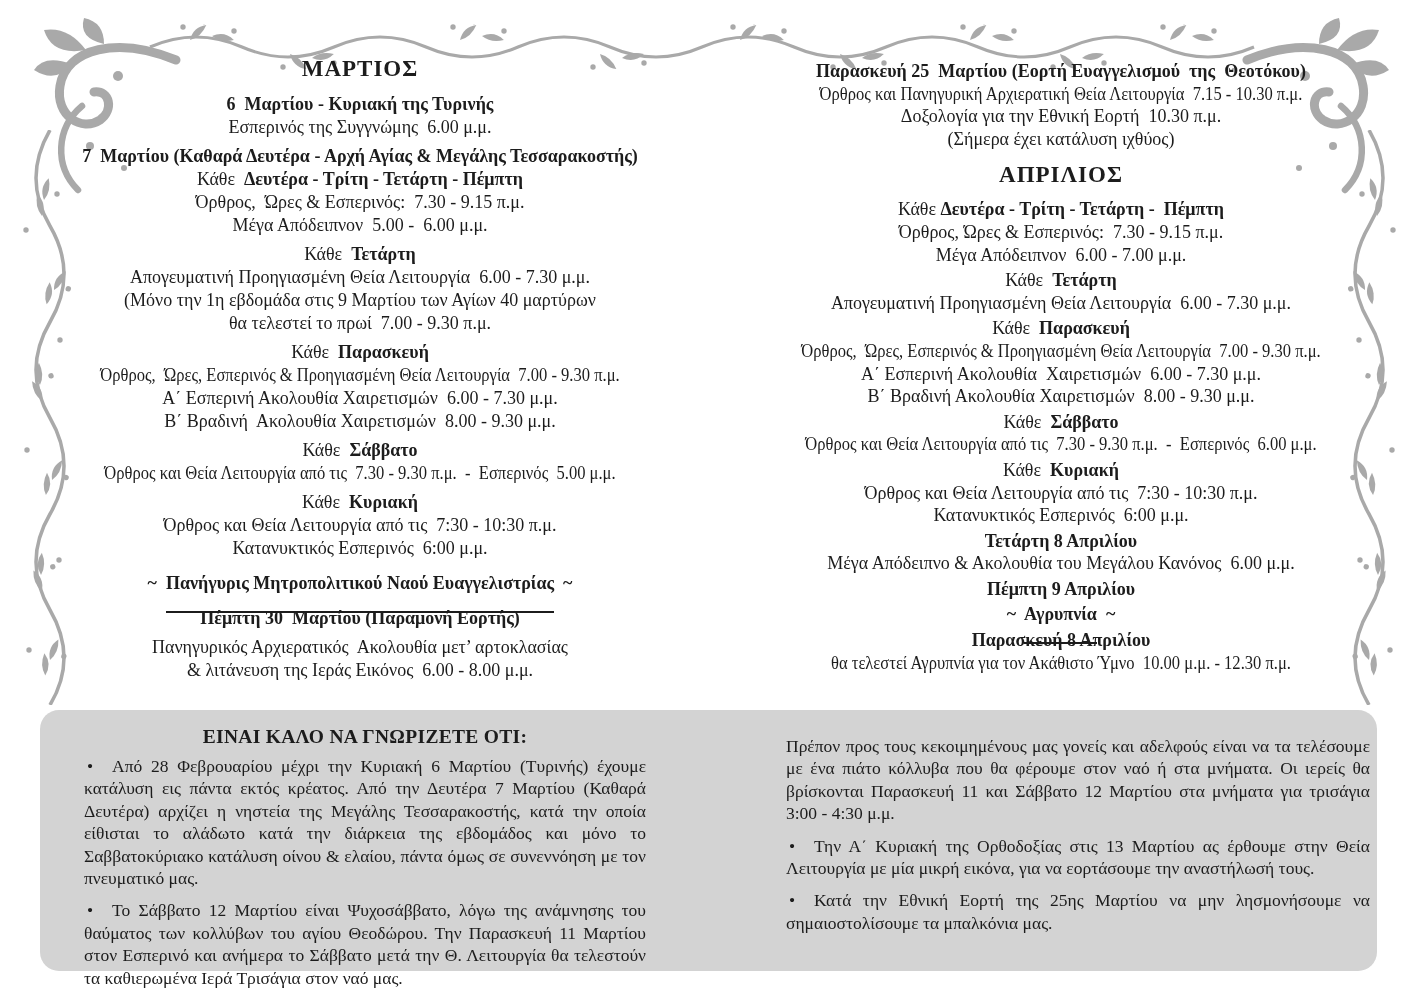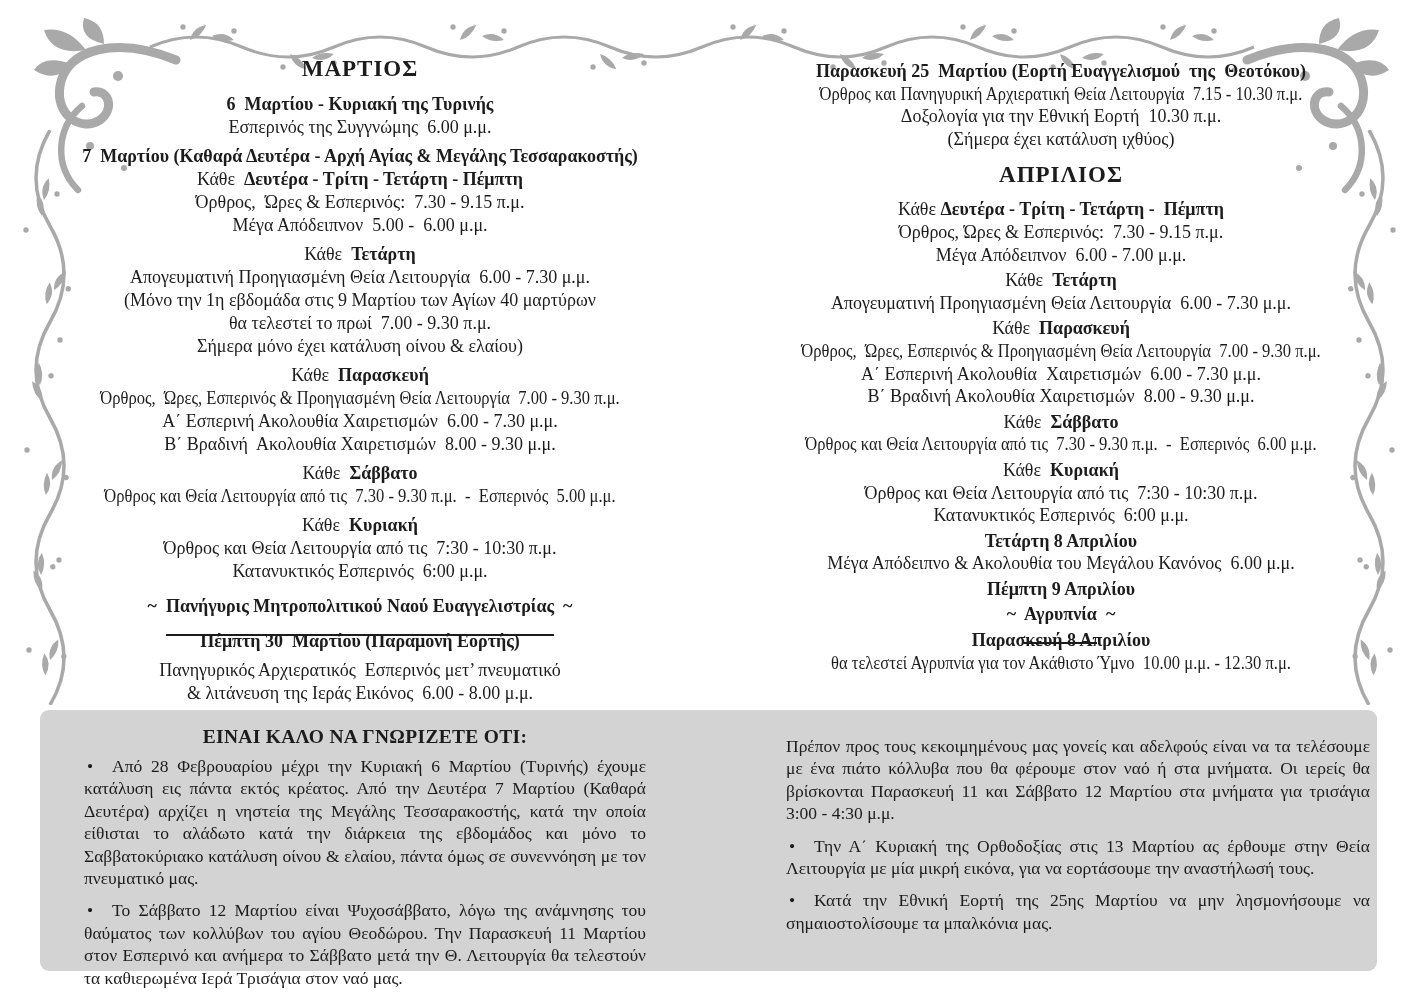--- a/index.html
+++ b/index.html
@@ -34,21 +34,21 @@
   .col-right .line{line-height:22.6px;}
   .line.gap{margin-top:6px;font-family:Liberation Serif, serif;}
   .col-right .line.gap{margin-top:3px;}
   .line.biggap{margin-top:12px;}
   .line.cond{transform:scaleX(0.92);transform-origin:50% 50%;}
   .b{font-weight:bold;}
   .u{border-bottom:2.5px solid currentColor;padding-bottom:18px;}
   
   .info-box{
     position:absolute;left:40px;top:710px;width:1337px;height:261px;
-    background:var(--box-background);border-radius:9px;
+    background:var(--box-background);border-radius:19px;
   }
   .box-col{position:absolute;}
   .box-col-left{left:44px;top:15px;width:562px;}
   .box-col-right{left:746px;top:25px;width:584px;}
   .box-heading{
     text-align:center;font-weight:bold;font-size:19.5px;line-height:24px;
     margin:0 0 6px 0;letter-spacing:0.3px;
   }
   .box-para{
     font-size:17.5px;line-height:22.4px;text-align:justify;margin:0;
@@ -174,33 +174,32 @@
       <div class="line"><span class="b">6  Μαρτίου - Κυριακή της Τυρινής</span></div>
       <div class="line"><span>Εσπερινός της Συγγνώμης  6.00 μ.μ.</span></div>
       <div class="line gap"><span class="b">7  Μαρτίου (Καθαρά Δευτέρα - Αρχή Αγίας &amp; Μεγάλης Τεσσαρακοστής)</span></div>
       <div class="line"><span>Κάθε  </span><span class="b">Δευτέρα - Τρίτη - Τετάρτη - Πέμπτη</span></div>
       <div class="line"><span>Όρθρος,  Ώρες &amp; Εσπερινός:  7.30 - 9.15 π.μ.</span></div>
       <div class="line"><span>Μέγα Απόδειπνον  5.00 -  6.00 μ.μ.</span></div>
       <div class="line gap"><span>Κάθε  </span><span class="b">Τετάρτη</span></div>
       <div class="line"><span>Απογευματινή Προηγιασμένη Θεία Λειτουργία  6.00 - 7.30 μ.μ.</span></div>
       <div class="line"><span>(Μόνο την 1η εβδομάδα στις 9 Μαρτίου των Αγίων 40 μαρτύρων</span></div>
       <div class="line"><span>θα τελεστεί το πρωί  7.00 - 9.30 π.μ.</span></div>
-      <div class="line"><span>Σήμερα μόνο έχει κατάλυση οίνου &amp; ελαίου)</span></div>
       <div class="line gap"><span>Κάθε  </span><span class="b">Παρασκευή</span></div>
       <div class="line cond"><span>Όρθρος,  Ώρες, Εσπερινός &amp; Προηγιασμένη Θεία Λειτουργία  7.00 - 9.30 π.μ.</span></div>
       <div class="line"><span>Α΄ Εσπερινή Ακολουθία Χαιρετισμών  6.00 - 7.30 μ.μ.</span></div>
       <div class="line"><span>Β΄ Βραδινή  Ακολουθία Χαιρετισμών  8.00 - 9.30 μ.μ.</span></div>
       <div class="line gap"><span>Κάθε  </span><span class="b">Σάββατο</span></div>
       <div class="line cond"><span>Όρθρος και Θεία Λειτουργία από τις  7.30 - 9.30 π.μ.  -  Εσπερινός  5.00 μ.μ.</span></div>
       <div class="line gap"><span>Κάθε  </span><span class="b">Κυριακή</span></div>
       <div class="line"><span>Όρθρος και Θεία Λειτουργία από τις  7:30 - 10:30 π.μ.</span></div>
       <div class="line"><span>Κατανυκτικός Εσπερινός  6:00 μ.μ.</span></div>
       <div class="line biggap"><span class="b">~  </span><span class="b u">Πανήγυρις Μητροπολιτικού Ναού Ευαγγελιστρίας</span><span class="b">  ~</span></div>
       <div class="line biggap"><span class="b">Πέμπτη 30  Μαρτίου (Παραμονή Εορτής)</span></div>
-      <div class="line gap"><span>Πανηγυρικός Αρχιερατικός  Εσπερινός μετ’ πνευματικό</span></div>
+      <div class="line gap"><span>Πανηγυρικός Αρχιερατικός  Ακολουθία μετ’ αρτοκλασίας</span></div>
       <div class="line"><span>&amp; λιτάνευση της Ιεράς Εικόνος  6.00 - 8.00 μ.μ.</span></div>
     </div>
 </div>
 
 <div class="col col-right">
   <div>
       <div class="line"><span class="b">Παρασκευή 25  Μαρτίου (Εορτή Ευαγγελισμού  της  Θεοτόκου)</span></div>
       <div class="line cond"><span>Όρθρος και Πανηγυρική Αρχιερατική Θεία Λειτουργία  7.15 - 10.30 π.μ.</span></div>
       <div class="line"><span>Δοξολογία για την Εθνική Εορτή  10.30 π.μ.</span></div>
       <div class="line"><span>(Σήμερα έχει κατάλυση ιχθύος)</span></div>

